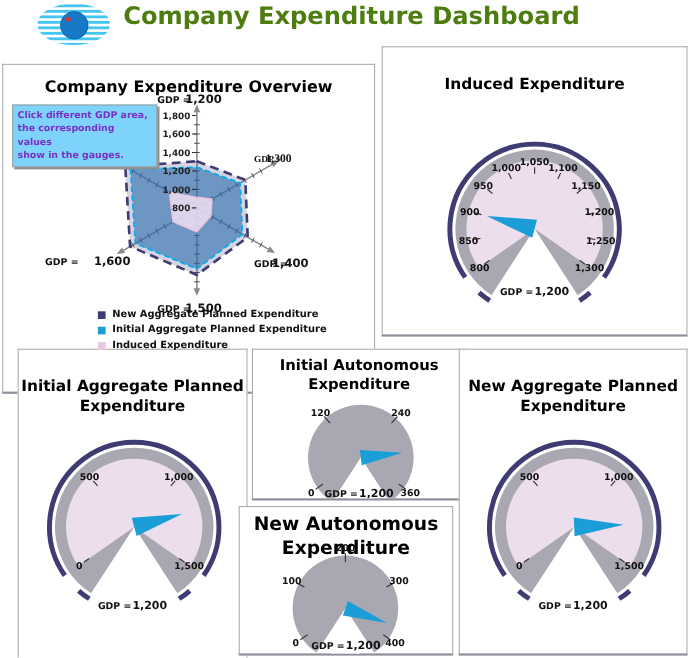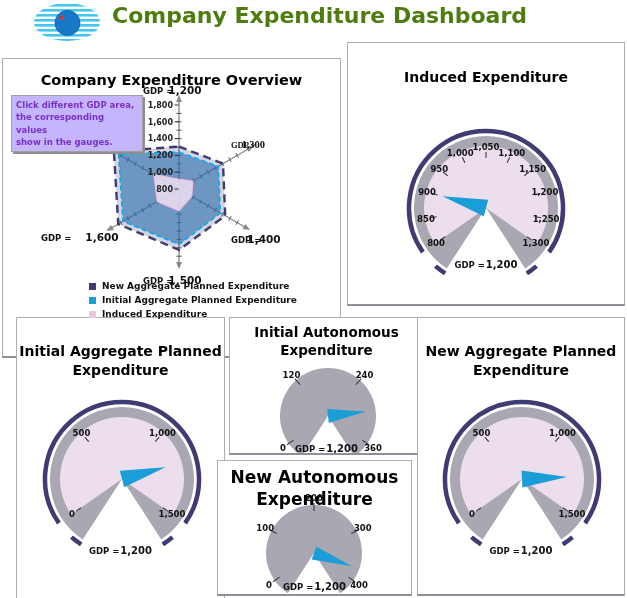--- a/index.html
+++ b/index.html
@@ -27,21 +27,21 @@
   
   .caption{position:absolute;left:0;width:100%;text-align:center;font-weight:700;color:#111;z-index:3;white-space:nowrap;}
   .caption .p{font-size:8.5px;}
   .caption .v{font-size:10px;margin-left:1px;}
   #p-induced .caption{top:210px;}
   #p-iagg .caption{top:221px;}
   #p-nagg .caption{top:221px;}
   #p-iauto .caption{top:119px;}
   #p-nauto .caption{top:114px;}
   
-  #infobox{position:absolute;left:8px;top:36px;width:122px;padding:3px 4px;background:#c4b5fd;border:1px solid #9f9f9f;box-shadow:2px 2px 0 0 #8f8f8f;font-size:8.5px;line-height:1.45;font-weight:600;color:#7B30C8;white-space:pre-line;z-index:4;}
+  #infobox{position:absolute;left:8px;top:36px;width:122px;padding:3px 4px;background:#7dd3fc;border:1px solid #9f9f9f;box-shadow:2px 2px 0 0 #8f8f8f;font-size:8.5px;line-height:1.45;font-weight:600;color:#7B30C8;white-space:pre-line;z-index:4;}
   
   .ax{position:absolute;white-space:nowrap;font-weight:700;color:#111;z-index:3;}
   .ax .p{font-size:8.5px;}
   .ax .v{font-size:10.5px;}
   .ax0{left:140px;top:20px;}  .ax0 .v{margin-left:-5px;}
   .ax1{left:228px;top:75px;font-family:Liberation Serif, serif;}  .ax1 .v{margin-left:-14px;}
   .ax2{left:228px;top:169px;} .ax2 .v{margin-left:-14px;}
   .ax3{left:140px;top:210px;} .ax3 .v{margin-left:-5px;}
   .ax4{left:38px;top:167px;}  .ax4 .v{margin-left:14px;}
   .ax5{left:38px;top:73px;}   .ax5 .v{margin-left:14px;}

